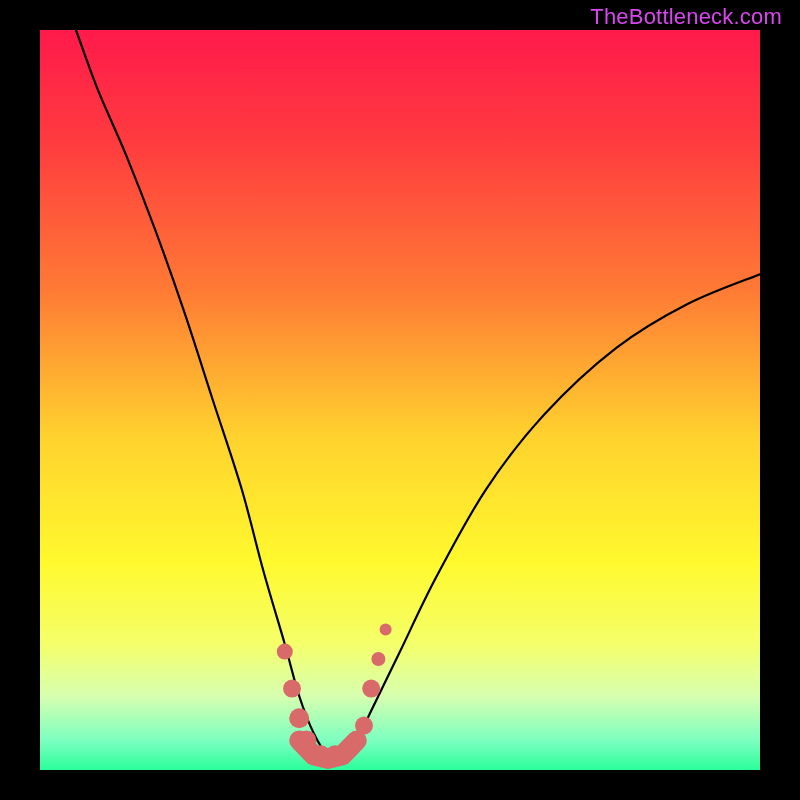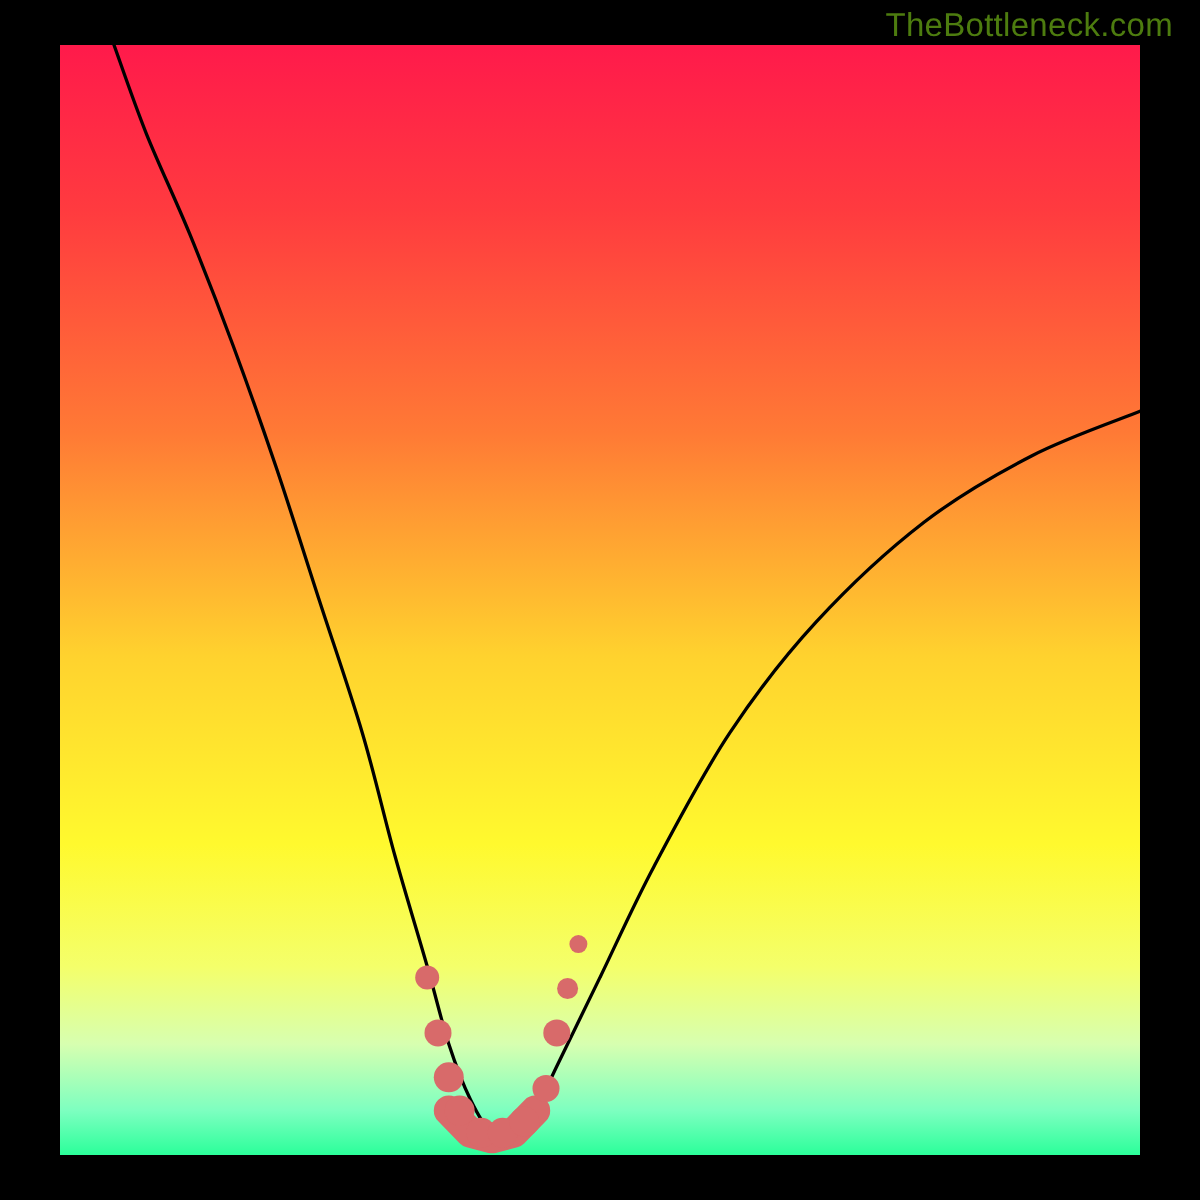--- a/index.html
+++ b/index.html
@@ -32,21 +32,21 @@
     left: 0;
     top: 0;
     width: 100%;
     height: 100%;
     
   }
   .watermark {
     position: absolute;
     top: 4px;
     right: 18px;
-    color: #4d7c0f;
+    color: #d946ef;
     font-size: 22px;
     font-weight: 500;
     letter-spacing: 0.2px;
   }
   svg.curve {
     position: absolute;
     left: 0;
     top: 0;
     width: 100%;
     height: 100%;

